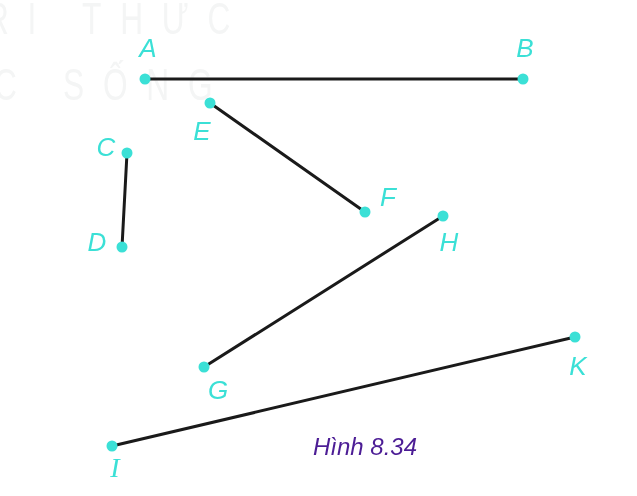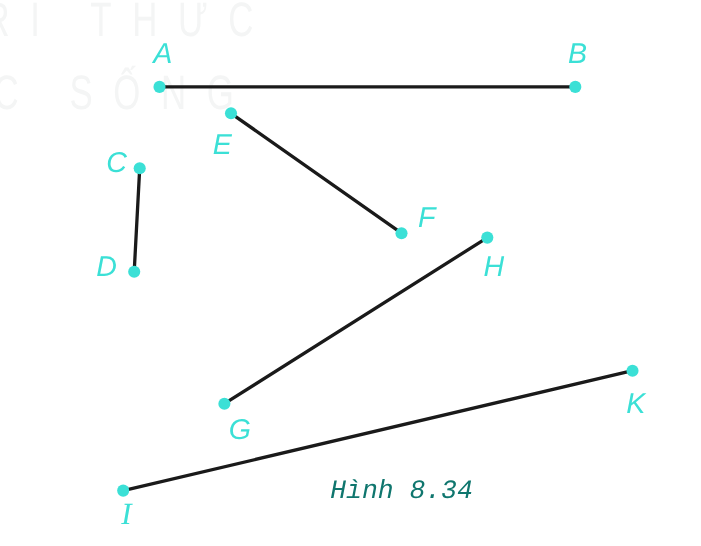--- a/index.html
+++ b/index.html
@@ -46,24 +46,24 @@
     }
     .pt-label.serif {
       font-family: "Liberation Serif", serif;
       font-size: 28px;
     }
     .caption {
       position: absolute;
       left: 365px;
       top: 447px;
       transform: translate(-50%, -50%);
-      font-family: Liberation Mono, monospace;
+      font-family: Liberation Sans, sans-serif;
       font-style: italic;
       font-size: 24px;
-      color: #0f766e;
+      color: #4c1d95;
       white-space: nowrap;
     }
   </style>
 </head>
 <body>
 
 <div class="watermark wm1">RI THỨC</div>
 <div class="watermark wm2">C SỐNG</div>
 
 <svg id="canvas" width="637" height="496" viewBox="0 0 637 496" xmlns="http://www.w3.org/2000/svg">

